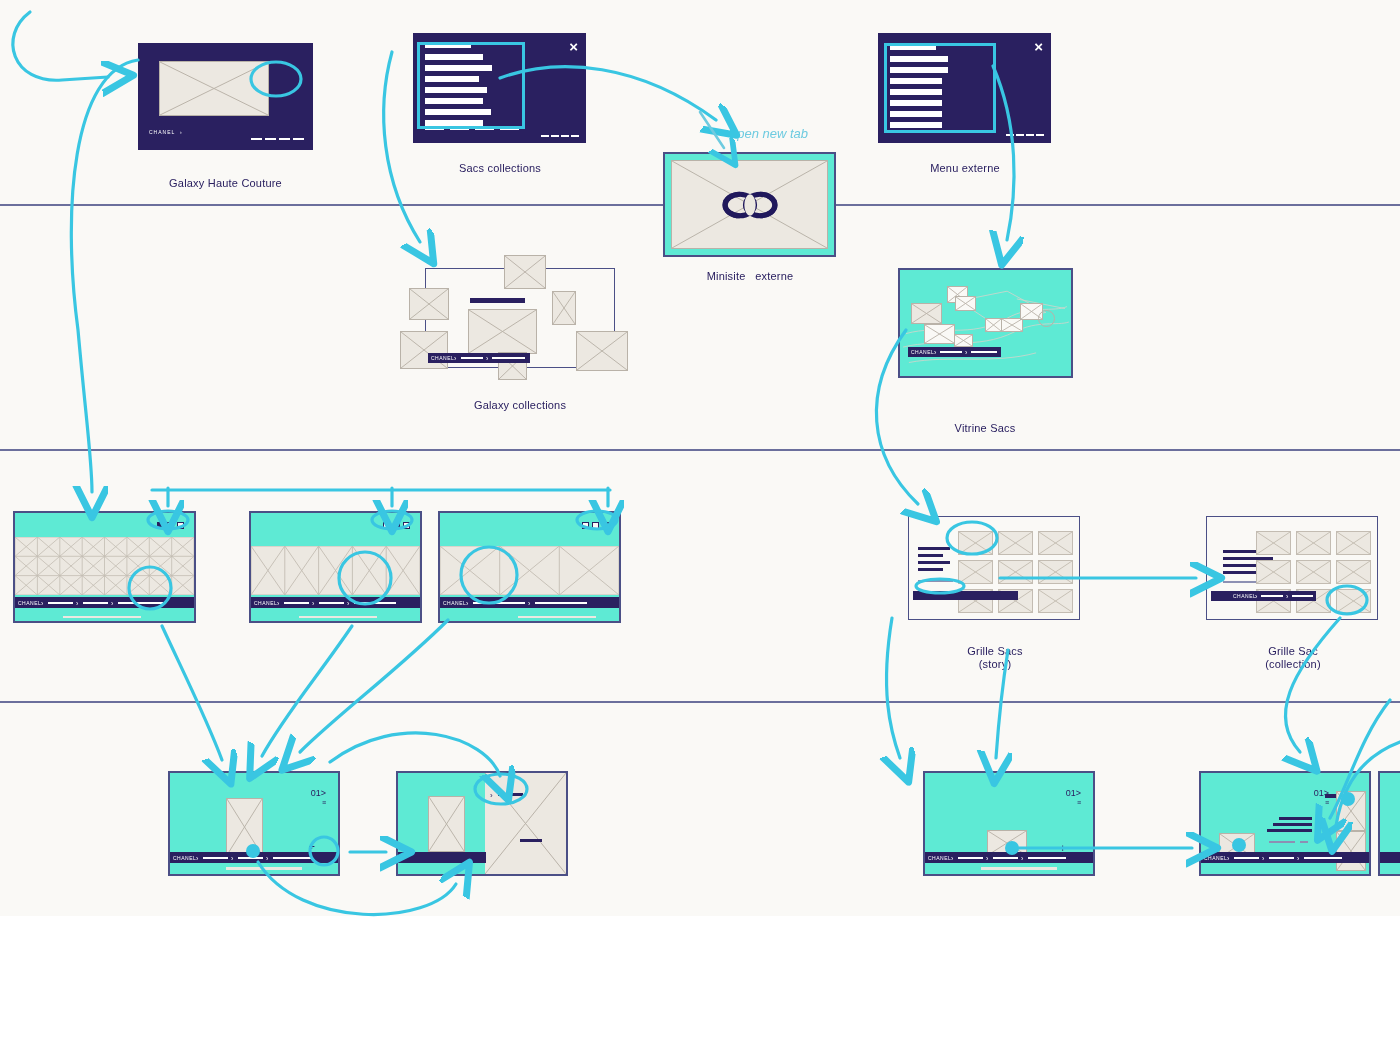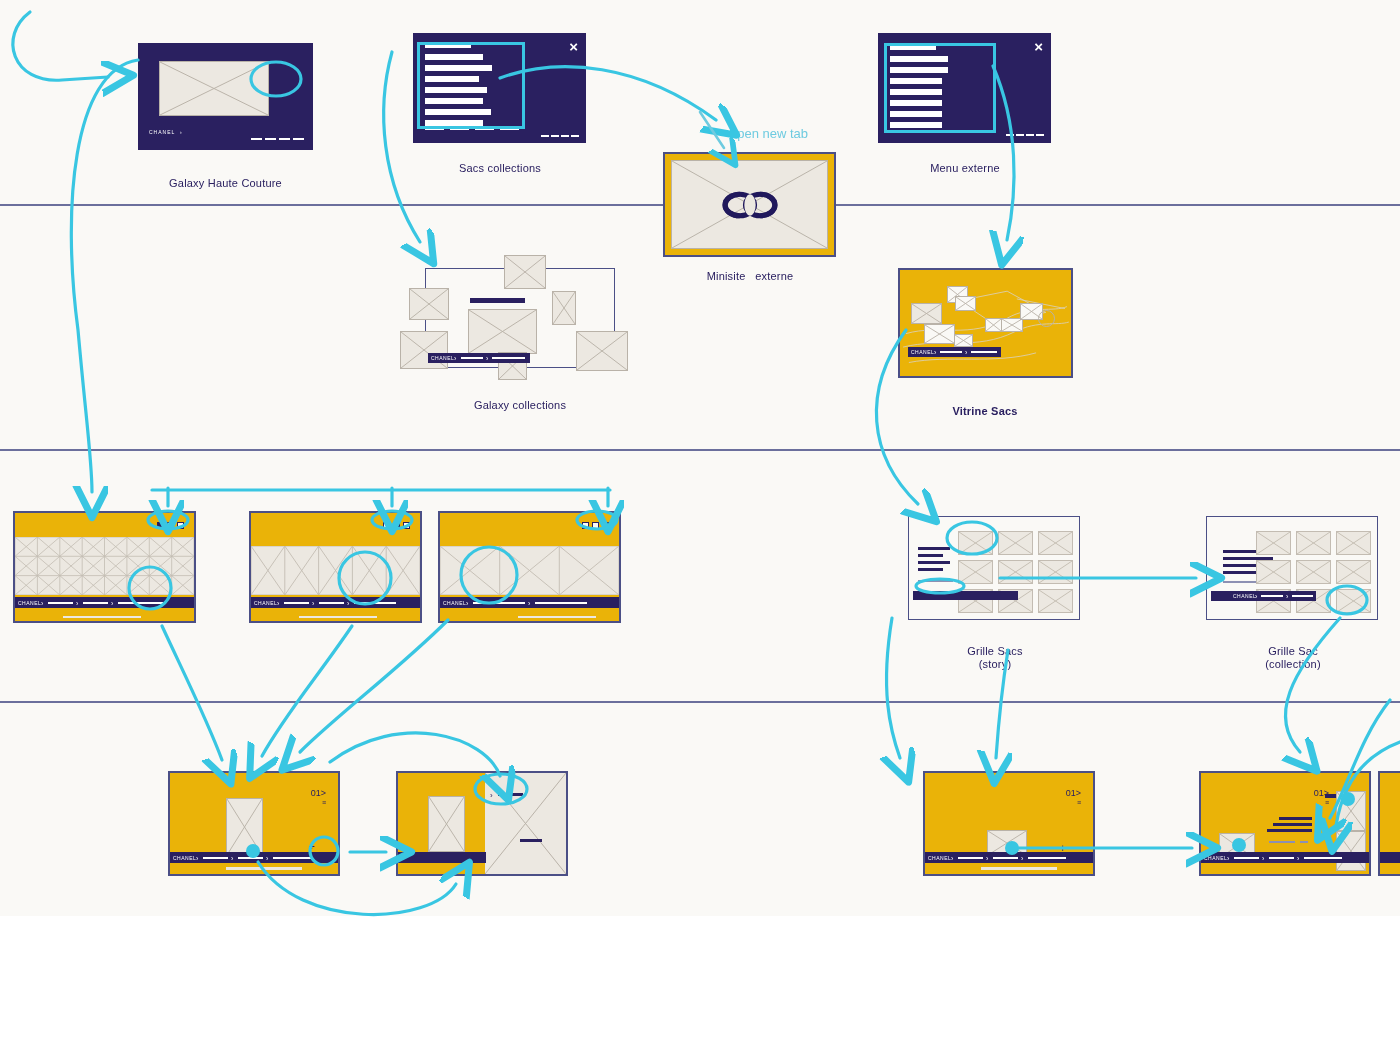--- a/index.html
+++ b/index.html
@@ -3,36 +3,36 @@
 <meta charset="utf-8">
 <style>
   html,body{margin:0;padding:0;background:#ffffff;}
   body{font-family:"Liberation Sans","DejaVu Sans",sans-serif;}
   #canvas{position:relative;width:1400px;height:1050px;background:#ffffff;overflow:hidden;}
   #board{position:absolute;left:0;top:0;width:1400px;height:916px;background:#faf9f6;}
   .lane{position:absolute;left:0;width:1400px;height:2px;background:#6b6f9c;}
   .card{position:absolute;box-sizing:border-box;}
   .label{position:absolute;color:#2a2060;font-size:11px;line-height:13px;text-align:center;white-space:pre;letter-spacing:.2px;}
   .navy{background:#2a2060;border:1px solid #2a2060;}
-  .lightcard{background:#eab308;border:2px solid #4b4f86;}
+  .lightcard{background:#5eead4;border:2px solid #4b4f86;}
   .lightcard2{background:#faf9f6;border:1px solid #4b4f86;}
   .wbar{position:absolute;background:#ffffff;}
   .imgbox{position:absolute;box-sizing:border-box;background:#ece8e1;border:1px solid #b9b2a8;}
   .imgbox svg{display:block;width:100%;height:100%;}
   .imgbox line{stroke:#b9b2a8;stroke-width:1;}
   .thumb{position:absolute;box-sizing:border-box;background:#ece8e1;border:1px solid #c3bcb2;}
   .botbar{position:absolute;background:#2a2060;}
   .botbar .seg{position:absolute;background:#ffffff;height:2px;top:50%;margin-top:-1px;}
   .botbar .chev{position:absolute;color:#ffffff;font-size:7px;top:50%;transform:translateY(-50%);}
   .botbar .wm{position:absolute;color:#ffffff;font-size:5px;letter-spacing:.5px;top:50%;transform:translateY(-50%);}
   .dashrow{position:absolute;display:flex;gap:3px;}
   .dashrow i{display:block;width:11px;height:2px;background:#ffffff;}
   .closeX{position:absolute;color:#ffffff;font-size:15px;line-height:15px;font-weight:bold;}
   .cyanbox{position:absolute;box-sizing:border-box;border:3px solid #39c6e2;background:transparent;}
-  .note{position:absolute;color:#6ecbe0;font-size:13px;white-space:nowrap;}
+  .note{position:absolute;color:#6ecbe0;font-size:13px;white-space:nowrap;font-style:italic;}
   .tline{position:absolute;background:#2a2060;height:2px;}
   .toggles{position:absolute;display:flex;gap:3px;align-items:center;}
   .toggles .tg{width:7px;height:7px;box-sizing:border-box;border:1px solid #2a2060;background:#faf9f6;}
   .toggles .tg.on{background:#2a2060;}
   .counter{position:absolute;color:#2a2060;font-size:9px;text-align:right;line-height:9px;}
   .plus{position:absolute;color:#2a2060;font-size:11px;line-height:11px;}
   svg.ov{position:absolute;left:0;top:0;width:1400px;height:1050px;pointer-events:none;overflow:visible;}
 </style>
 </head>
 <body>
@@ -244,21 +244,21 @@
         </div>
       <div style="position:absolute;left:138px;top:40px;width:15px;height:15px;border:1px solid #b9b2a8;border-radius:50%;"></div>
       <div class="botbar" style="left:8px;top:77px;width:93px;height:10px;">
         <div class="wm" style="left:3px;">CHANEL</div>
         <div class="chev" style="left:26px;">›</div>
         <div class="seg" style="left:32px;width:22px;"></div>
         <div class="chev" style="left:57px;">›</div>
         <div class="seg" style="left:63px;width:26px;"></div>
       </div>
     </div>
-    <div class="label" style="left:885px;top:405px;width:200px;font-weight:bold;">Vitrine Sacs</div>
+    <div class="label" style="left:885px;top:422px;width:200px;">Vitrine Sacs</div>
 
     <div class="card lightcard" style="left:13px;top:511px;width:183px;height:112px;">
       <div class="toggles" style="right:10px;top:9px;">
         <span class="tg on"></span>
         <span class="tg"></span>
         <span class="tg"></span>
       </div>
       <div style="position:absolute;left:0;top:24px;width:179px;height:58px;">
         <svg viewBox="0 0 179 58" preserveAspectRatio="none" style="width:100%;height:100%;">
           <rect x="0" y="0" width="179" height="58" fill="#ece8e1"></rect>

